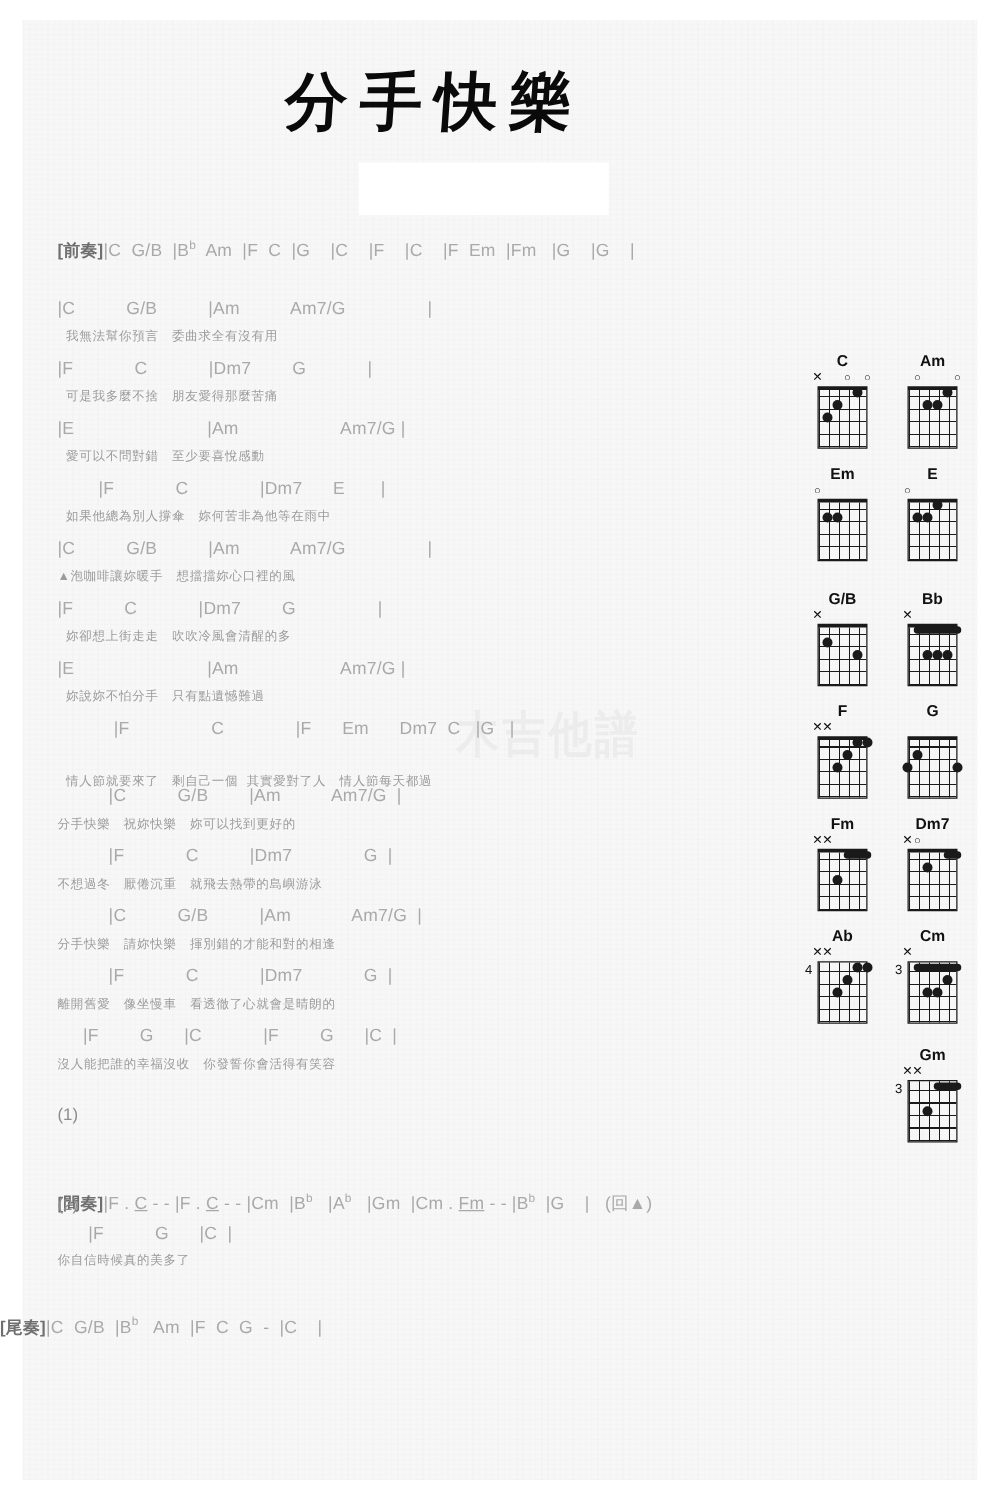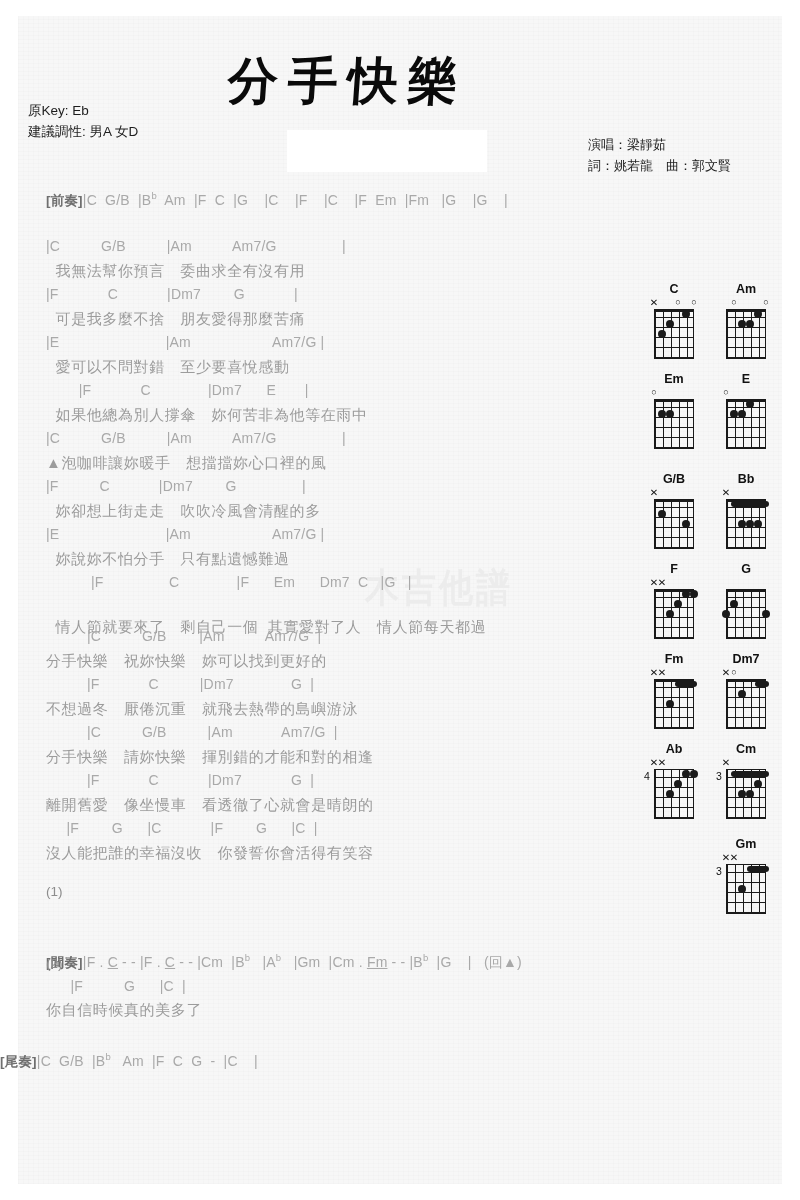--- a/index.html
+++ b/index.html
@@ -46,21 +46,21 @@
   }
   
   .line{
     position:absolute;left:0;right:0;
     white-space:pre;
   }
   .chordline{
     font-size:14px;color:#a9a9a9;letter-spacing:0.2px;
   }
   .lyricline{
-    font-size:15px;color:#9c9c9c;letter-spacing:0.6px;
+    font-size:10px;color:#9c9c9c;letter-spacing:0.6px;
   }
   .tag{color:#6f6f6f;font-weight:700;font-size:13.5px;}
   .marker{font-size:13.5px;color:#8d8d8d;}
   sup{font-size:0.68em;vertical-align:super;line-height:0;}
   .u{text-decoration:underline;}
   
   .watermark{
     position:absolute;left:365px;top:565px;
     font-family:"DejaVu Serif","Liberation Serif",serif;
     font-size:34px;font-weight:700;color:#ececec;
@@ -107,29 +107,21 @@
 </head>
 <body>
 
 <div id="sheet">
   <div class="paper"></div>
 
   <div class="whitebox" style="left:287px;top:130px;width:200px;height:42px;"></div>
 
   <div class="title">分手快樂</div>
 
-  <div class="keyinfo">
-    <div>原Key: Eb</div>
-    <div>建議調性: 男A 女D</div>
-  </div>
-
-  <div class="credits">
-    <div>演唱：梁靜茹</div>
-    <div>詞：姚若龍　曲：郭文賢</div>
-  </div>
+
 
   <div class="watermark">木吉他譜</div>
 
   <div id="body-layer">
       <div class="line chordline" style="top: 192px; padding-left: 46px;"><span class="tag">[前奏]</span>|C  G/B  |B<sup>b</sup>  Am  |F  C  |G    |C    |F    |C    |F  Em  |Fm   |G    |G    |</div>
       <div class="line chordline" style="top: 238px; padding-left: 46px;">|C          G/B          |Am          Am7/G                |</div>
       <div class="line lyricline" style="top: 262px; padding-left: 46px;">  我無法幫你預言　委曲求全有沒有用</div>
       <div class="line chordline" style="top: 286px; padding-left: 46px;">|F            C            |Dm7        G            |</div>
       <div class="line lyricline" style="top: 310px; padding-left: 46px;">  可是我多麼不捨　朋友愛得那麼苦痛</div>
       <div class="line chordline" style="top: 334px; padding-left: 46px;">|E                          |Am                    Am7/G |</div>

